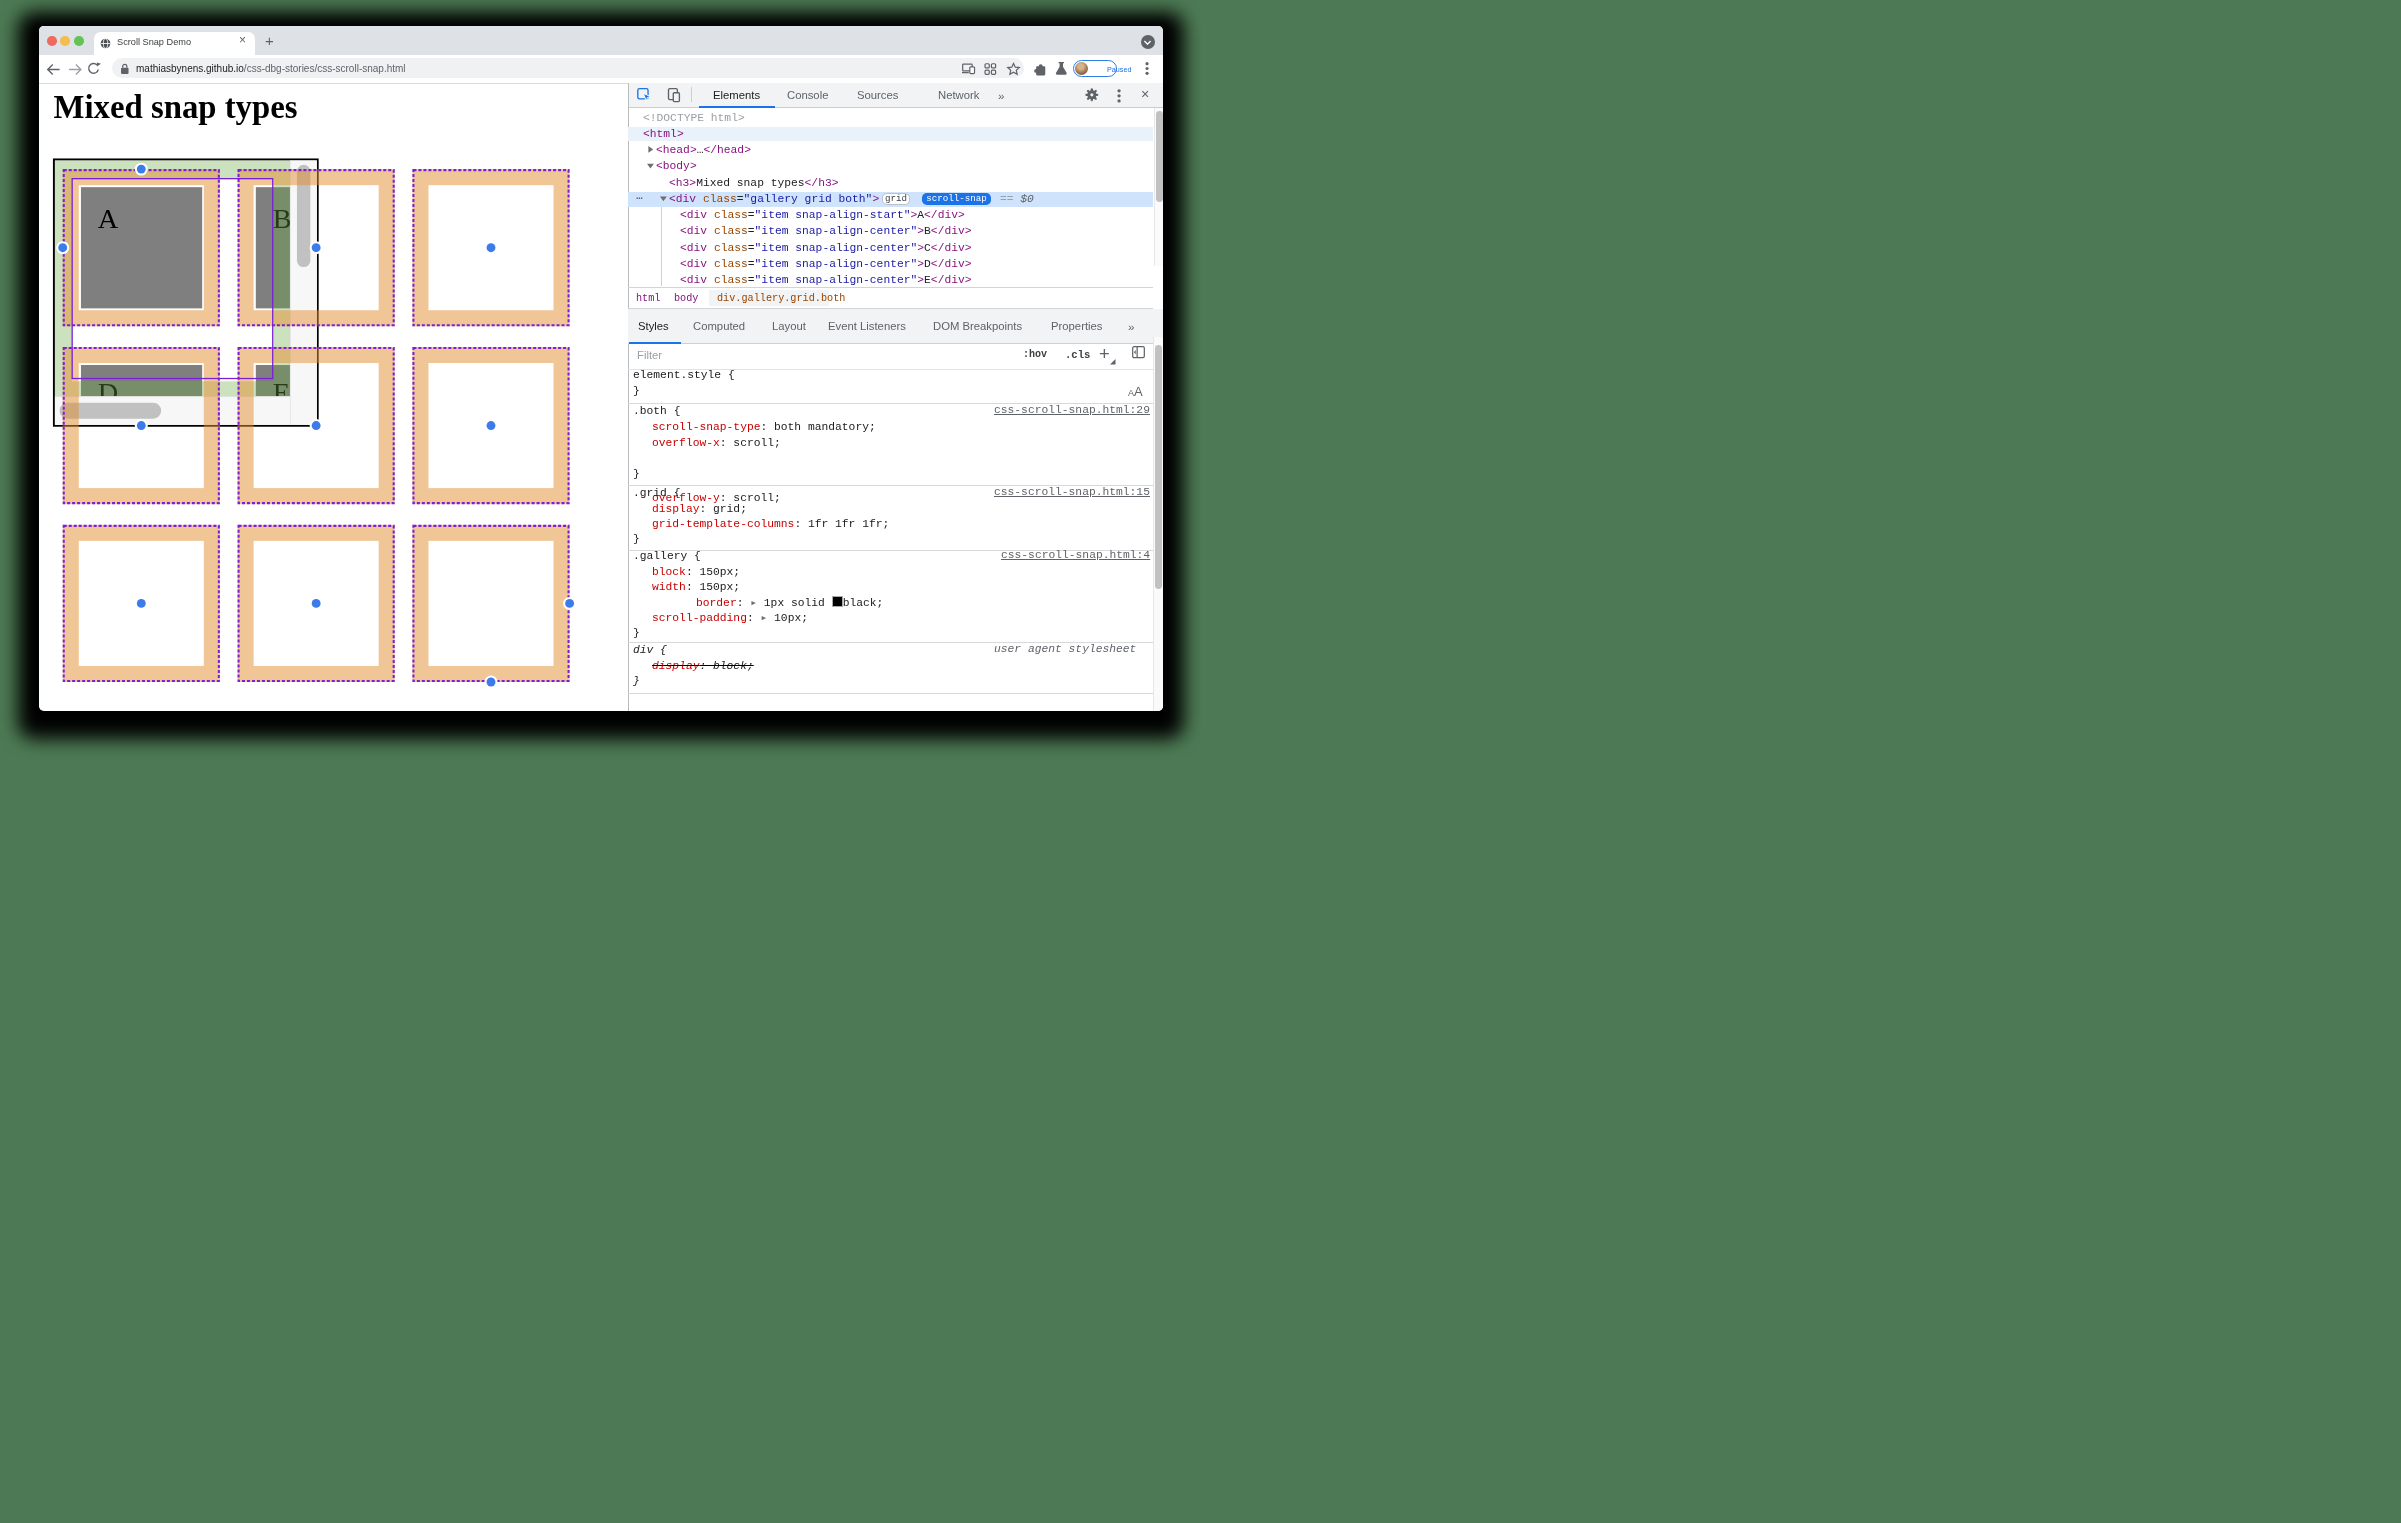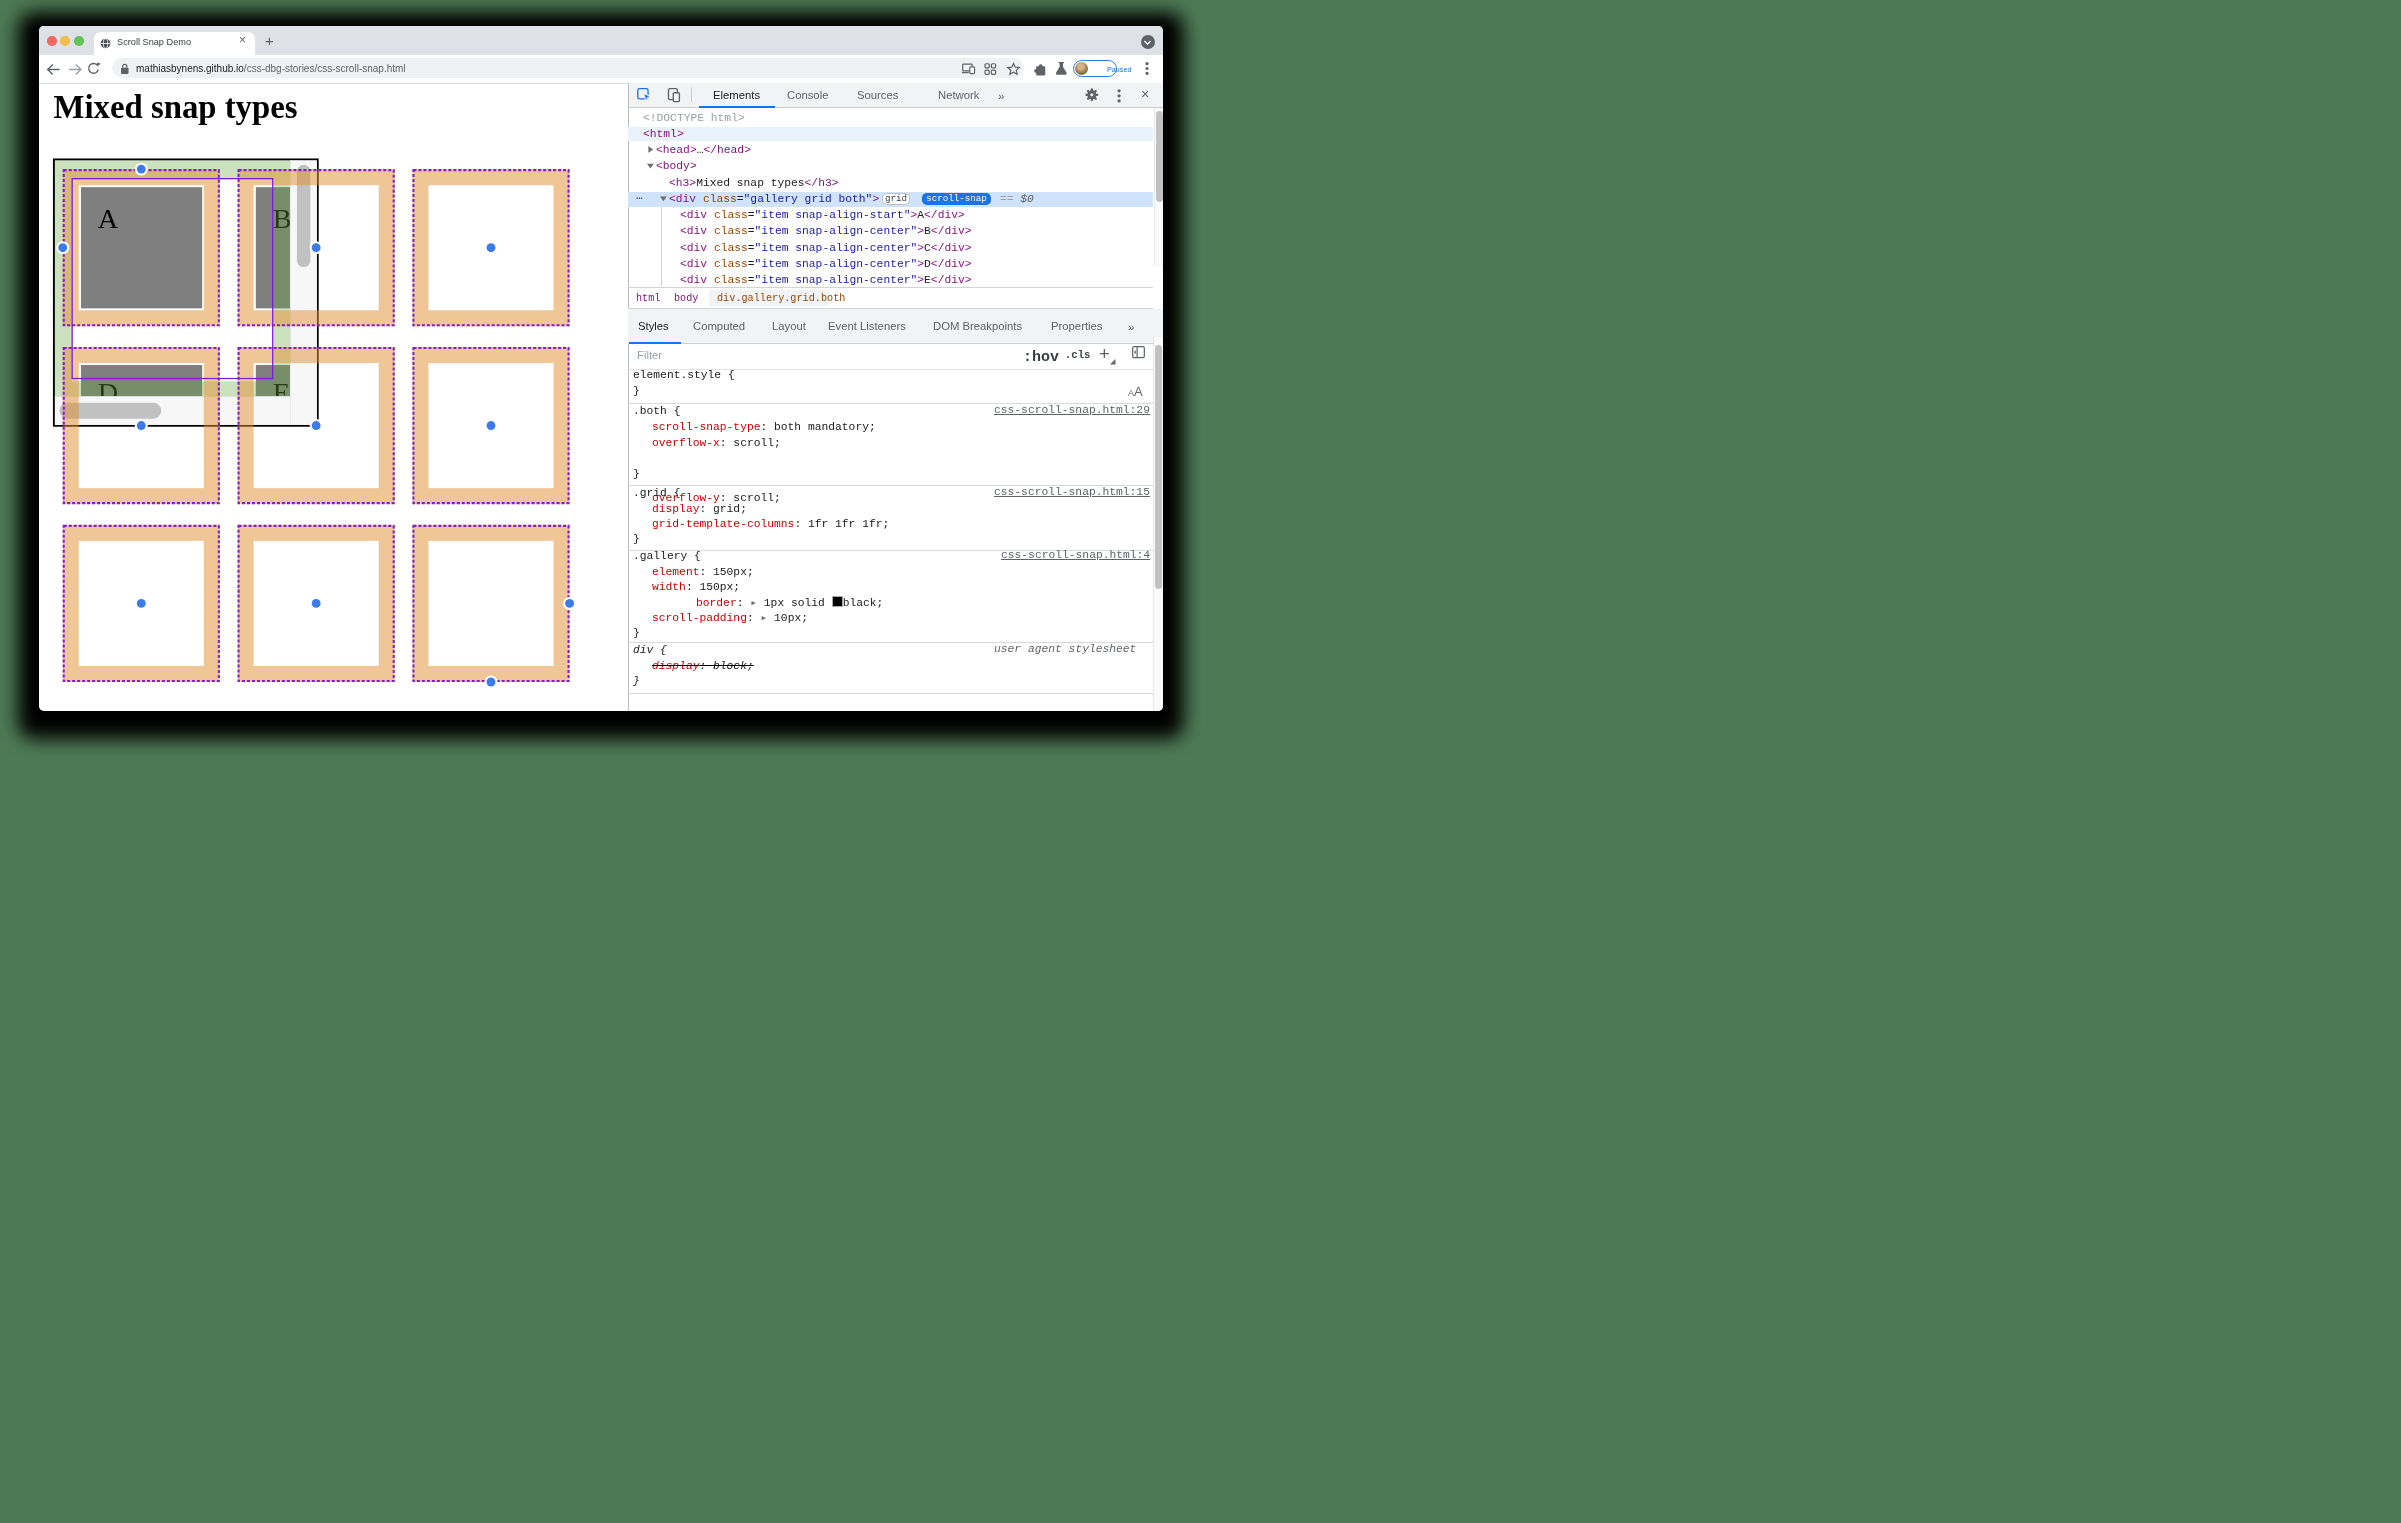--- a/index.html
+++ b/index.html
@@ -251,21 +251,21 @@
   <div class="dttab" style="left:599px;top:294px;color:#202124;">Styles</div>
   <div class="dttab" style="left:654px;top:294px;">Computed</div>
   <div class="dttab" style="left:733px;top:294px;">Layout</div>
   <div class="dttab" style="left:789px;top:294px;">Event Listeners</div>
   <div class="dttab" style="left:894px;top:294px;">DOM Breakpoints</div>
   <div class="dttab" style="left:1012px;top:294px;">Properties</div>
   <div class="dttab" style="left:1089px;top:294px;font-size:11.6px;">»</div>
   <div class="abs" style="left:590px;top:316px;width:52px;height:2px;background:#1a73e8;"></div>
 
   <div class="abs" style="left:598px;top:323px;font-size:11.3px;color:#9aa0a6;">Filter</div>
-  <div class="abs mono" style="left:984px;top:323px;font-size:15px;color:#3c4043;font-weight:bold;">:hov</div>
+  <div class="abs mono" style="left:984px;top:323px;font-size:10px;color:#3c4043;font-weight:bold;">:hov</div>
   <div class="abs mono" style="left:1026px;top:323px;font-size:10.6px;color:#3c4043;font-weight:bold;">.cls</div>
   <div class="abs" style="left:1060px;top:317px;font-size:18.4px;color:#5f6368;">+</div>
   <svg class="abs" style="left:1071px;top:333px;" width="5.5" height="5.5" viewBox="0 0 8 8">
       <path d="M8 0 L8 8 L0 8 Z" fill="#5f6368"></path>
     </svg>
   <svg class="abs" style="left:1093px;top:320px;" width="13.7" height="13" viewBox="0 0 20 19">
     <rect x="1" y="1" width="17" height="16" rx="2" fill="none" stroke="#5f6368" stroke-width="1.8"></rect>
     <line x1="7.5" y1="1" x2="7.5" y2="17" stroke="#5f6368" stroke-width="1.8"></line>
     <path d="M5.5 6 L2.8 9 L5.5 12 Z" fill="#5f6368"></path>
   </svg>
@@ -283,21 +283,21 @@
   <div class="row mono" style="left:594px;top:440px;"><span class="dk">}</span></div>
   <div class="sline" style="top:459px;"></div>
   <div class="row mono" style="left:594px;top:459px;"><span class="dk">.grid {</span></div>
   <div class="srclink" style="left:955px;top:460px;">css-scroll-snap.html:15</div>
   <div class="row mono" style="left:613px;top:475px;"><span class="prop">display</span><span class="dk">: grid;</span></div>
   <div class="row mono" style="left:613px;top:490px;"><span class="prop">grid-template-columns</span><span class="dk">: 1fr 1fr 1fr;</span></div>
   <div class="row mono" style="left:594px;top:505px;"><span class="dk">}</span></div>
   <div class="sline" style="top:524px;"></div>
   <div class="row mono" style="left:594px;top:522px;"><span class="dk">.gallery {</span></div>
   <div class="srclink" style="left:962px;top:523px;">css-scroll-snap.html:4</div>
-  <div class="row mono" style="left:613px;top:538px;"><span class="prop">element</span><span class="dk">: 150px;</span></div>
+  <div class="row mono" style="left:613px;top:538px;"><span class="prop">block</span><span class="dk">: 150px;</span></div>
   <div class="row mono" style="left:613px;top:553px;"><span class="prop">width</span><span class="dk">: 150px;</span></div>
   <div class="row mono" style="left:613px;top:569px;margin-left:44px;"><span class="prop">border</span><span class="dk">: </span><span style="color:#6e6e6e;">▸</span><span class="dk"> 1px solid </span><span style="display:inline-block;width:9px;height:9px;background:#000;border:0.7px solid #aaa;vertical-align:-0.7px;"></span><span class="dk">black;</span></div>
   <div class="row mono" style="left:613px;top:584px;"><span class="prop">scroll-padding</span><span class="dk">: </span><span style="color:#6e6e6e;">▸</span><span class="dk"> 10px;</span></div>
   <div class="row mono" style="left:594px;top:599px;"><span class="dk">}</span></div>
   <div class="sline" style="top:616px;"></div>
   <div class="row mono" style="left:594px;top:616px;font-style:italic;"><span class="dk">div {</span></div>
   <div class="abs" style="left:955px;top:617px;color:#5f6368;font-style:italic;font-family:'Liberation Mono';font-size:11.3px;">user agent stylesheet</div>
   <div class="row mono" style="left:613px;top:632px;font-style:italic;text-decoration:line-through;"><span class="prop">display</span><span class="dk">: block;</span></div>
   <div class="row mono" style="left:594px;top:647px;font-style:italic;"><span class="dk">}</span></div>
   <div class="sline" style="top:667px;"></div>

